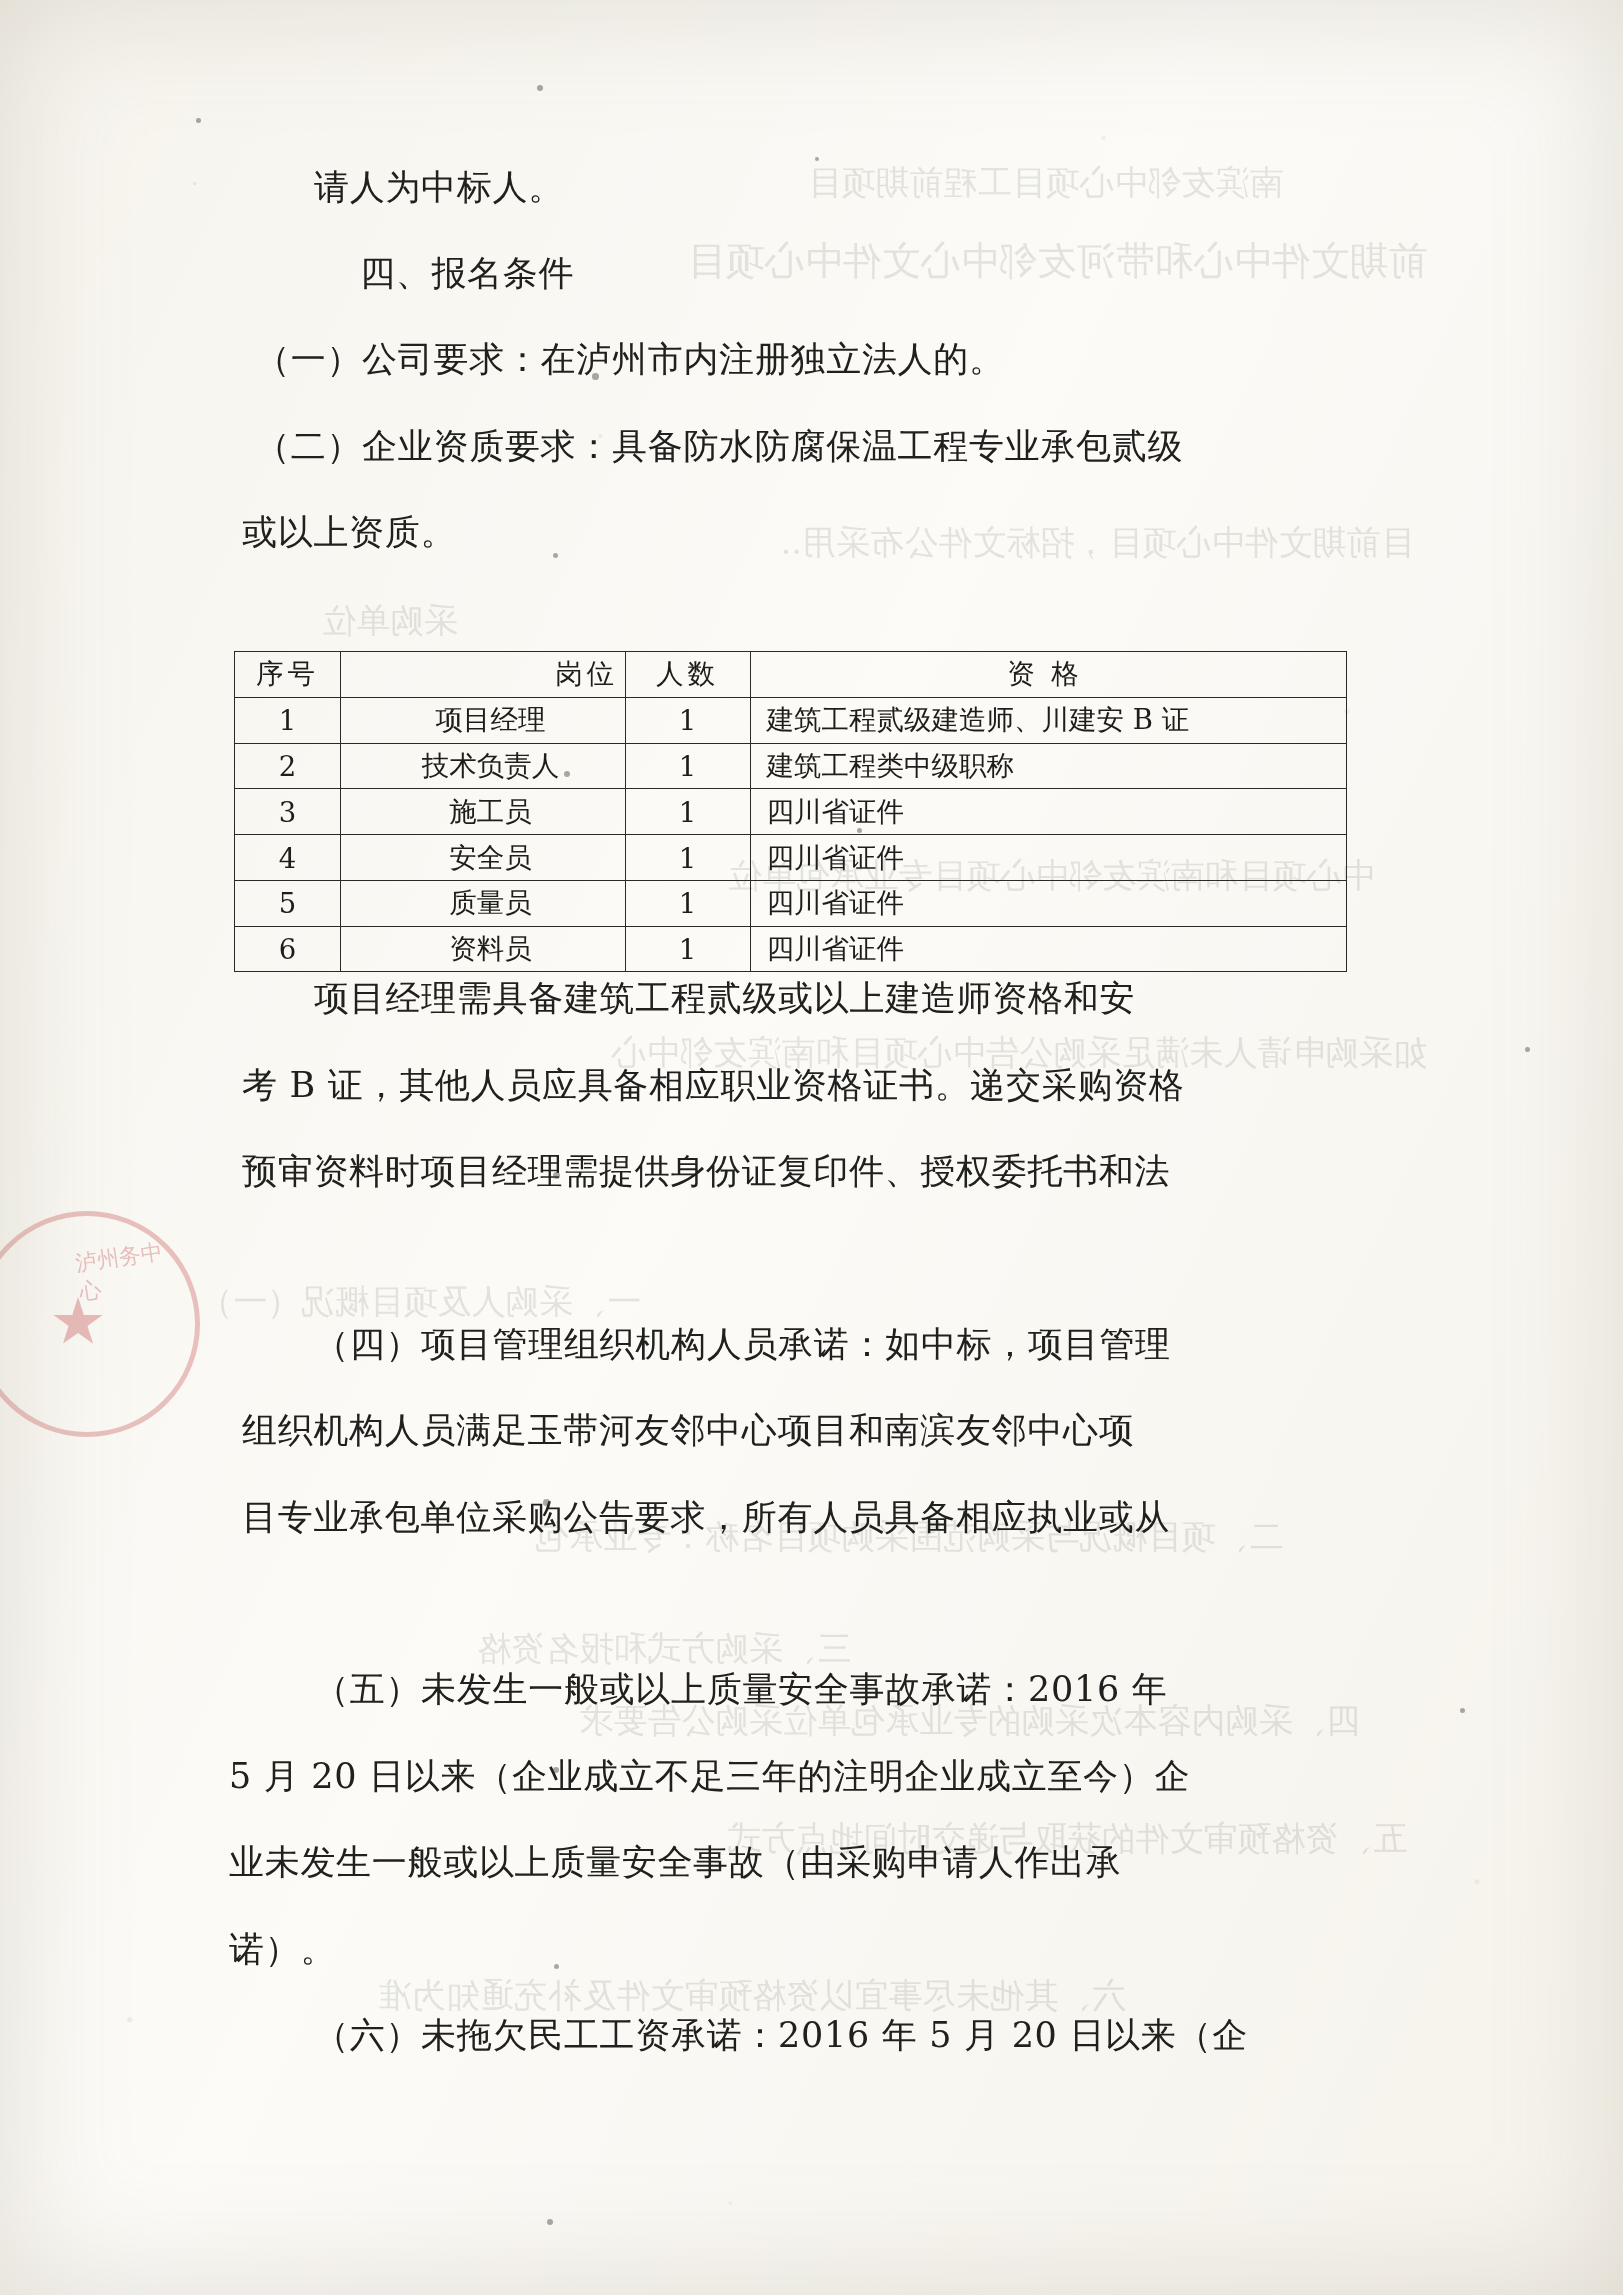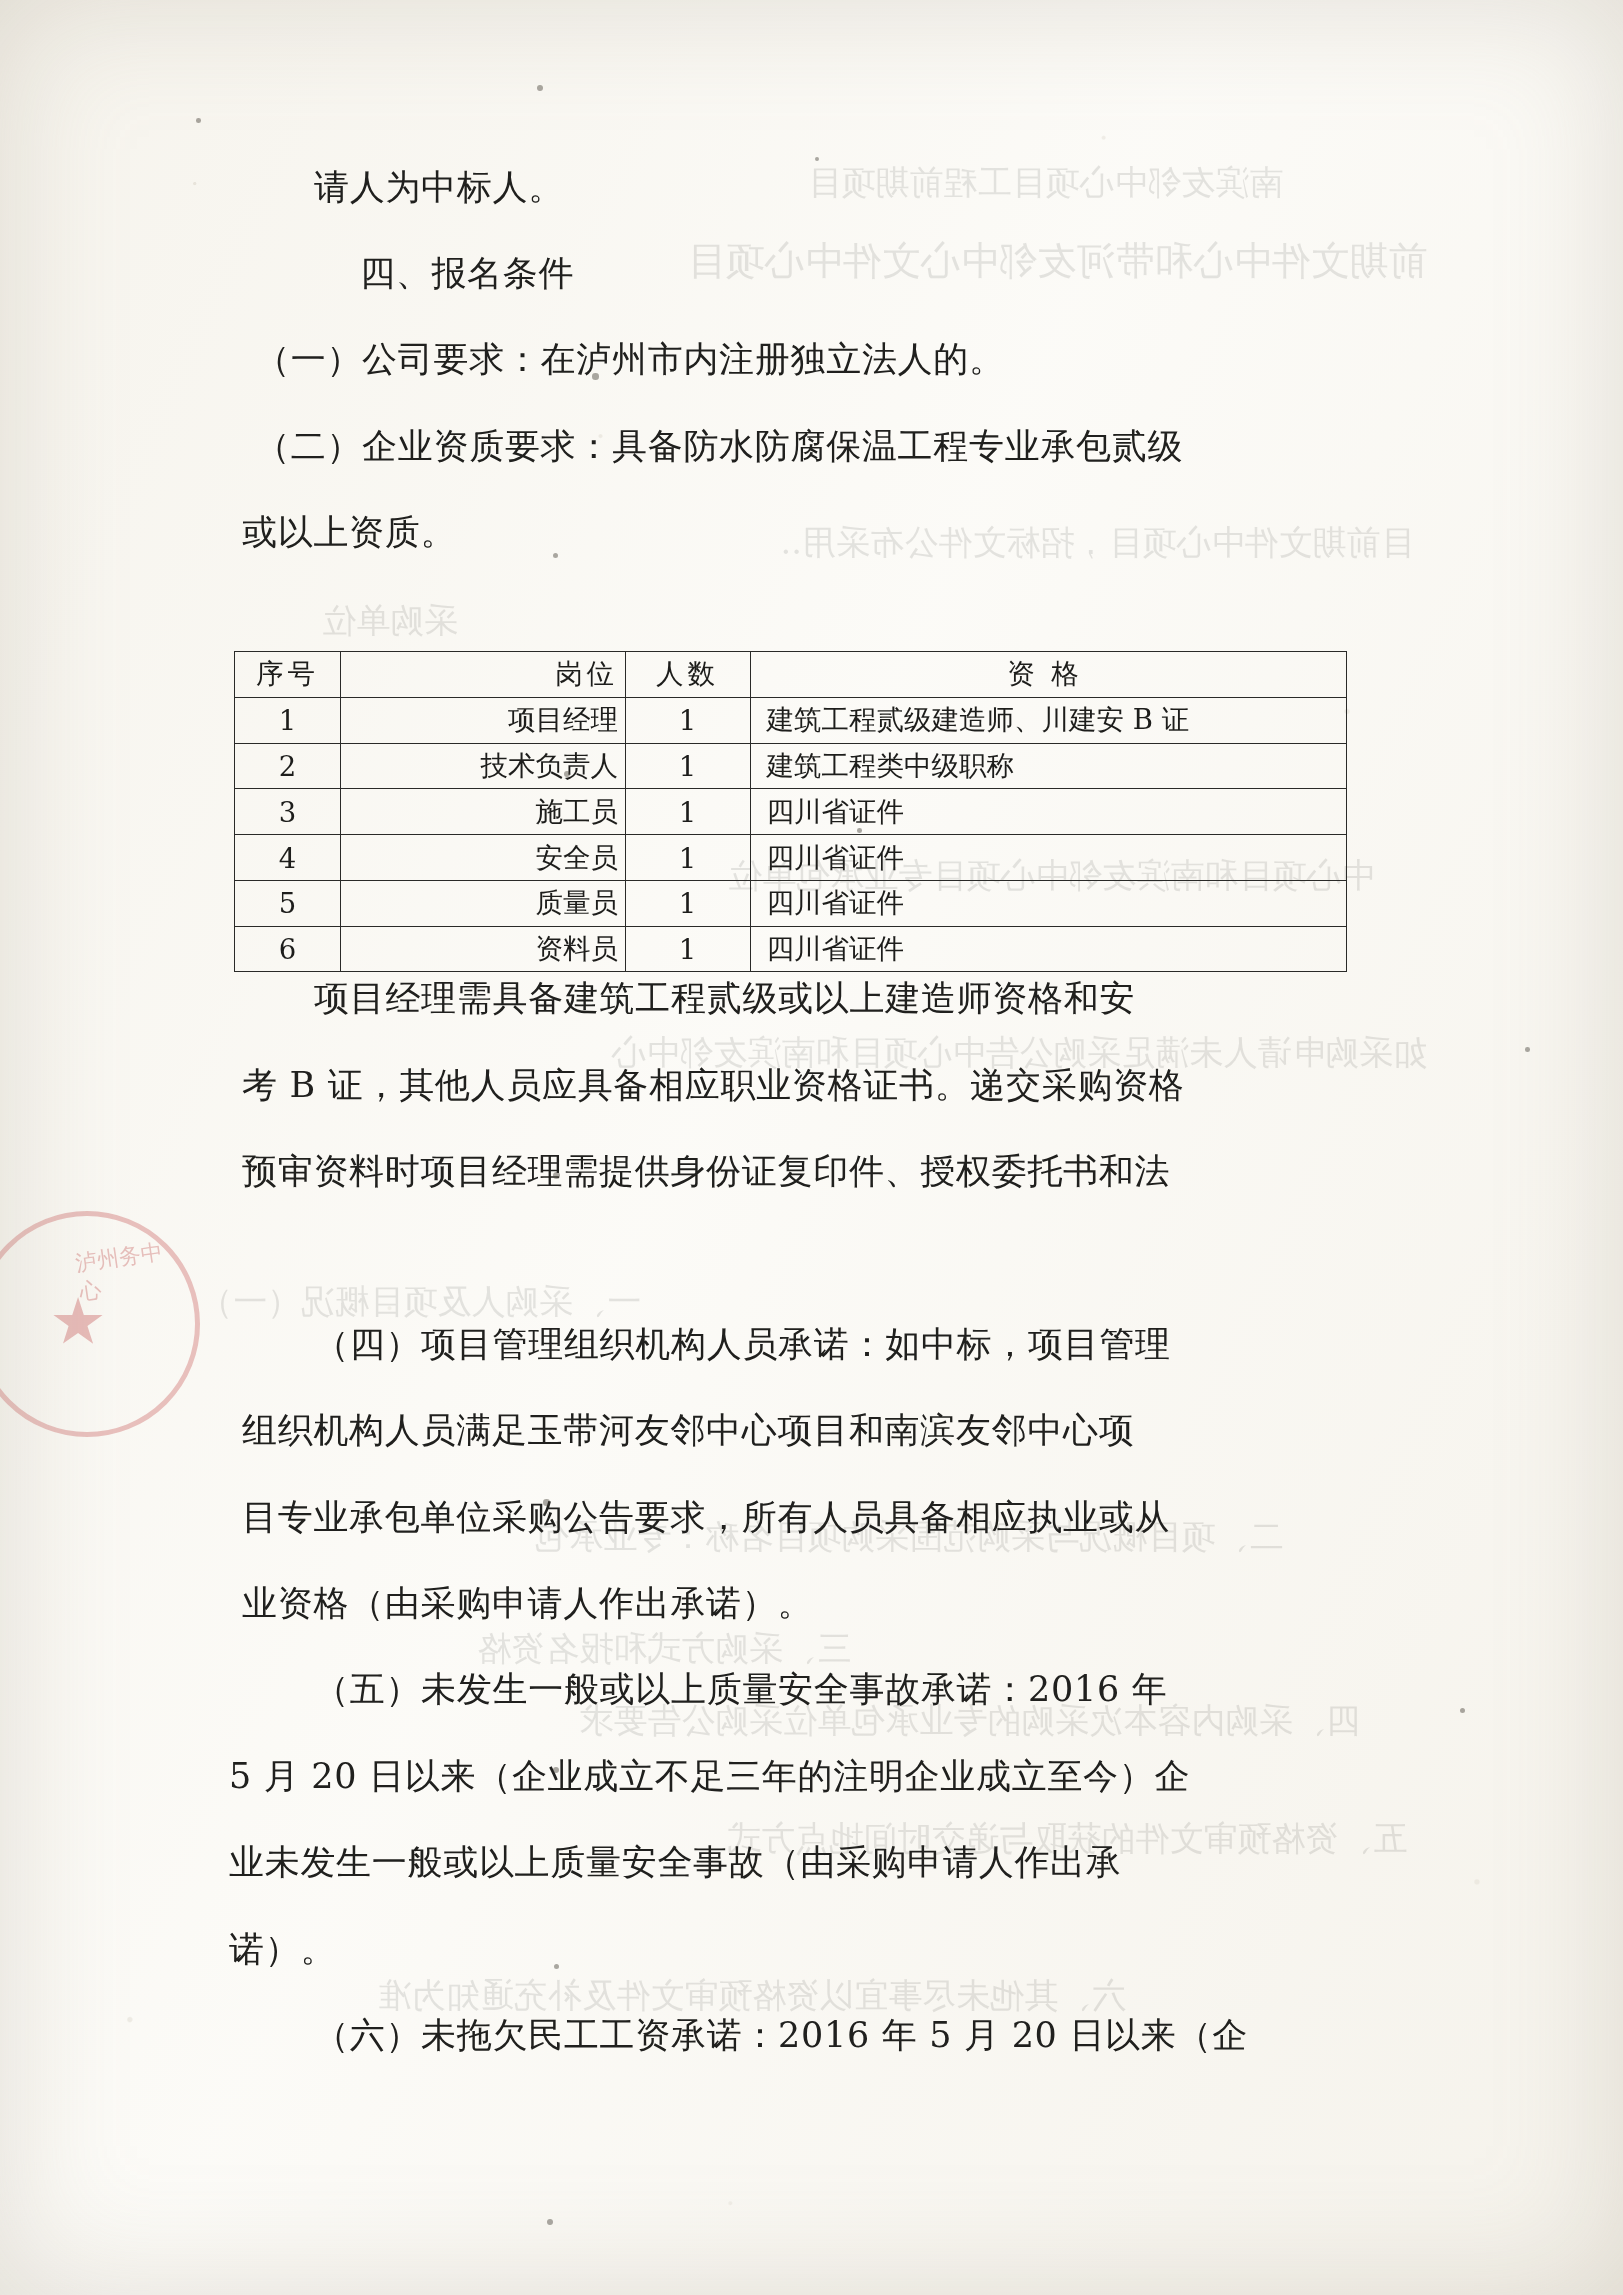--- a/index.html
+++ b/index.html
@@ -77,21 +77,21 @@
     color: #1d1d1b;
   }
   .tbl td, .tbl th {
     border: 1.3px solid #2a2a28;
     padding: 3.9px 6.5px;
     font-weight: normal;
     font-family: "DejaVu Serif", "Liberation Serif", serif;
     height: 37px;
   }
   .tbl .c-no   { width: 92px; text-align: center; }
-  .tbl .c-post { width: 255px; text-align: right; padding-left: 22px; }
+  .tbl .c-post { width: 255px; text-align: center; padding-left: 22px; }
   .tbl .c-num  { width: 111px; text-align: center; }
   .tbl .c-qual { text-align: left; padding-left: 16px; }
   .tbl thead td { text-align: center; letter-spacing: 3.9px; }
   .tbl thead td.c-post { text-align: right; padding-left: 0; }
   .tbl thead td.c-qual { text-align: center; padding-left: 0; }
 
   
   .seal {
     position: absolute;
     left: -26px;
@@ -206,21 +206,20 @@
     </table>
 
     <div class="line" style="left:314px;  top:975px;">项目经理需具备建筑工程贰级或以上建造师资格和安</div>
     <line></line>
     <div class="line" style="left:242px;  top:1062px;">考 B 证，其他人员应具备相应职业资格证书。递交采购资格</div>
     <div class="line" style="left:242px;  top:1148px;">预审资料时项目经理需提供身份证复印件、授权委托书和法</div>
 
     <div class="line" style="left:314px;  top:1321px;">（四）项目管理组织机构人员承诺：如中标，项目管理</div>
     <div class="line" style="left:242px;  top:1407px;">组织机构人员满足玉带河友邻中心项目和南滨友邻中心项</div>
     <div class="line" style="left:242px;  top:1494px;">目专业承包单位采购公告要求，所有人员具备相应执业或从</div>
-    <div class="line" style="left:242px;  top:1580px;">业资格（由采购申请人作出承诺）。</div>
 
     <div class="line" style="left:314px;  top:1666px;">（五）未发生一般或以上质量安全事故承诺：2016 年</div>
     <div class="line" style="left:229px;  top:1753px;">5 月 20 日以来（企业成立不足三年的注明企业成立至今）企</div>
     <div class="line" style="left:229px;  top:1839px;">业未发生一般或以上质量安全事故（由采购申请人作出承</div>
     <div class="line" style="left:229px;  top:1926px;">诺）。</div>
 
     <div class="line" style="left:314px;  top:2012px;">（六）未拖欠民工工资承诺：2016 年 5 月 20 日以来（企</div>
   </div>
 
   <div class="seal">

